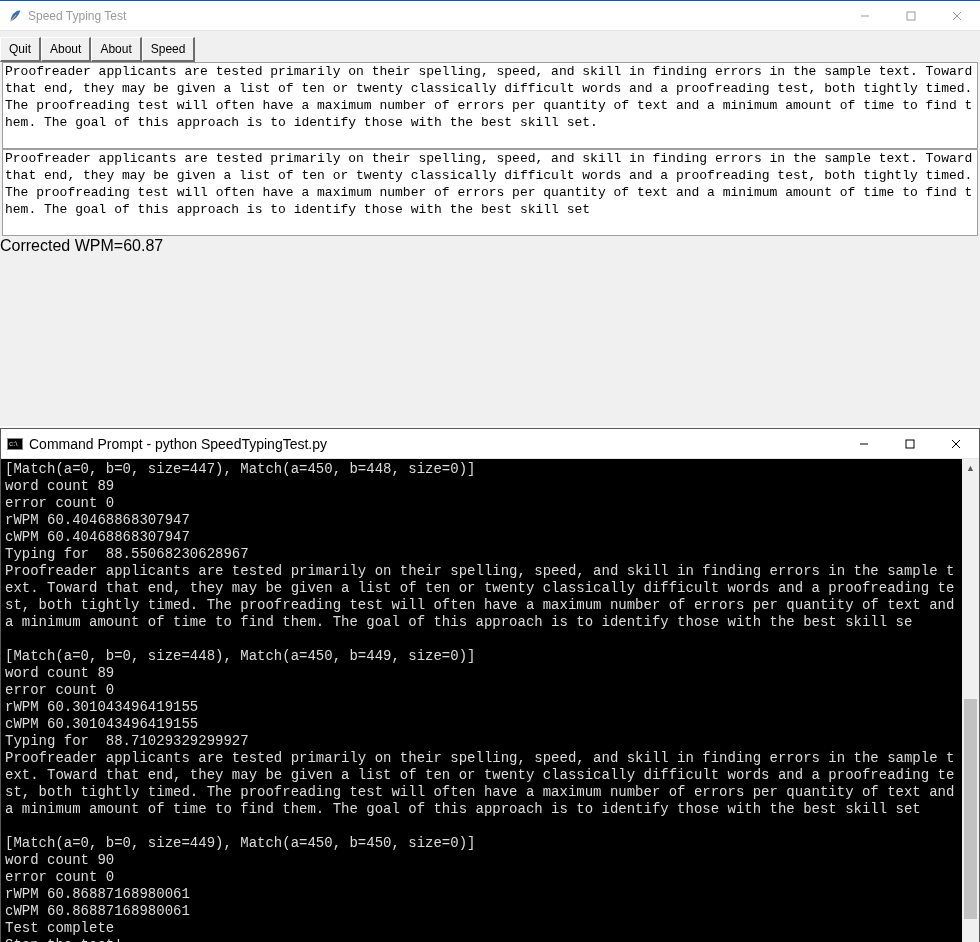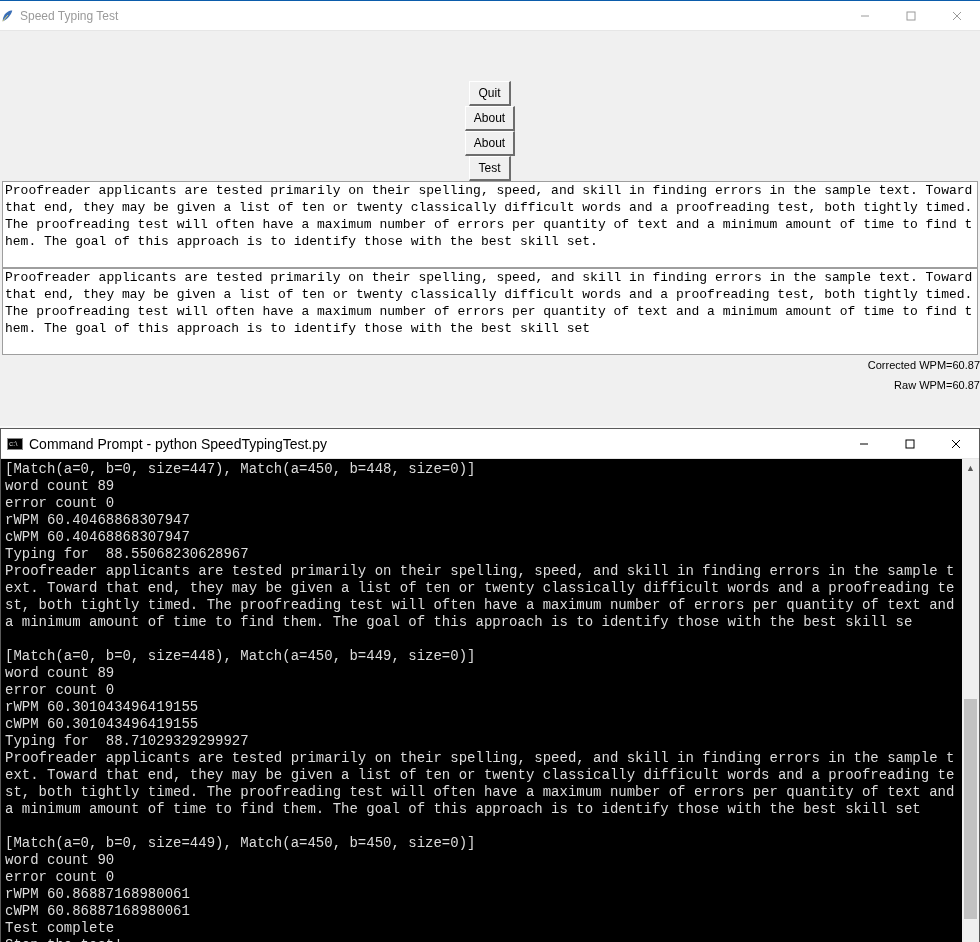--- a/index.html
+++ b/index.html
@@ -31,38 +31,39 @@
   .tkwin {
     position: absolute; left: 0; top: 0;
     width: 980px; height: 426px;
     background: var(--tk-bg);
     border-top: 1px solid var(--win-border);
   }
   .tk-titlebar {
     height: 30px;
     background: #ffffff;
     display: flex; align-items: center;
+    padding-left: 8px;
     border-bottom: 1px solid #e6e6e6;
     color: var(--titlebar-inactive-text);
   }
   .tk-titlebar .feather {
     width: 14px; height: 14px; margin-right: 6px; display:inline-block;
   }
   .tk-titlebar .title { font-size: 12px; }
   .tk-titlebar .winbtns { margin-left: auto; display:flex; }
   .tk-titlebar .winbtn {
     width: 46px; height: 30px;
     display:flex; align-items:center; justify-content:center;
     color: var(--titlebar-inactive-text);
     cursor: default;
   }
   .tk-titlebar .winbtn svg { width:10px; height:10px; }
 
   .tk-body { padding: 6px 0 0 0; }
-  .btn-col { display:flex; flex-direction:column; align-items:center;margin-top:44px; }
+  .btn-col { display:flex; flex-direction:row; align-items:center; }
   .tk-btn {
     min-width: 38px;
     padding: 2px 8px;
     font-family: "Segoe UI", Tahoma, sans-serif;
     font-size: 12px;
     background: var(--btn-face);
     border-top: 1px solid var(--btn-border-light);
     border-left: 1px solid var(--btn-border-light);
     border-right: 2px solid var(--btn-border-dark);
     border-bottom: 2px solid var(--btn-border-dark);
@@ -80,21 +81,21 @@
     font-size: 13px;
     line-height: 17px;
     padding: 0 2px;
     white-space: pre-wrap;
     word-break: break-all;
     height: 87px;
     overflow: hidden;
   }
   .textbox + .textbox { border-top: 1px solid #9e9e9e; }
 
-  .stat-line { text-align:right; font-size: 11px; line-height: 20px; }
+  .stat-line { text-align:left; font-size: 16px; line-height: 20px; }
 
   
   .cmdwin {
     position: absolute; left: 0; top: 428px;
     width: 980px; height: 514px;
     border: 1px solid #5a5a5a;
     background: var(--cmd-title-bg);
     display:flex; flex-direction:column;
   }
   .cmd-titlebar {
@@ -187,28 +188,27 @@
             </svg>
         </div>
       </div>
     </div>
 
     <div class="tk-body">
       <div class="btn-col">
         <div class="tk-btn" style="min-width:32px;">Quit</div>
         <div class="tk-btn">About</div>
         <div class="tk-btn" style="min-width:34px;">About</div>
-        <div class="tk-btn" style="min-width:34px;">Test</div>
+        <div class="tk-btn" style="min-width:34px;">Speed</div>
       </div>
 
       <div class="textbox">Proofreader applicants are tested primarily on their spelling, speed, and skill in finding errors in the sample text. Toward that end, they may be given a list of ten or twenty classically difficult words and a proofreading test, both tightly timed. The proofreading test will often have a maximum number of errors per quantity of text and a minimum amount of time to find them. The goal of this approach is to identify those with the best skill set.</div>
       <div class="textbox">Proofreader applicants are tested primarily on their spelling, speed, and skill in finding errors in the sample text. Toward that end, they may be given a list of ten or twenty classically difficult words and a proofreading test, both tightly timed. The proofreading test will often have a maximum number of errors per quantity of text and a minimum amount of time to find them. The goal of this approach is to identify those with the best skill set</div>
 
       <div class="stat-line">Corrected WPM=60.87</div>
-      <div class="stat-line">Raw WPM=60.87</div>
     </div>
   </div>
 
   <div class="cmdwin">
     <div class="cmd-titlebar">
       <span class="cmd-icon">c:\</span>
       <span class="title">Command Prompt - python  SpeedTypingTest.py</span>
       <div class="winbtns">
         <div class="winbtn">
           <svg viewBox="0 0 10 10">

